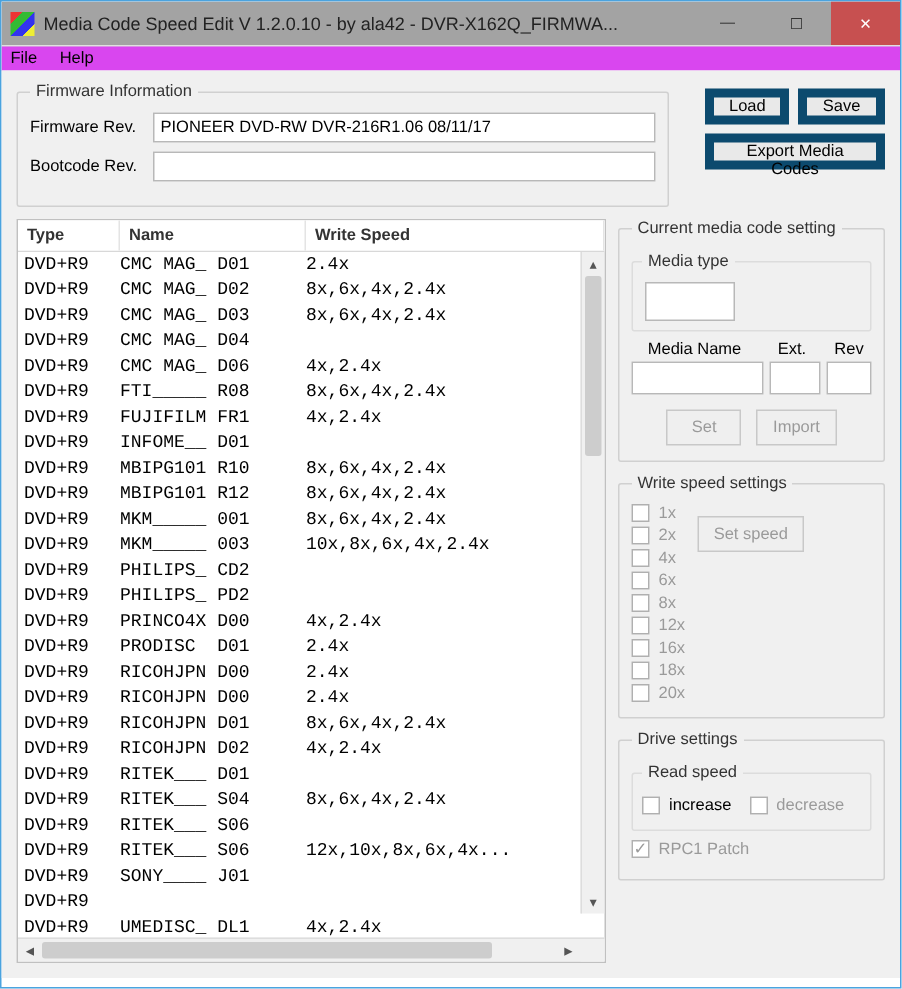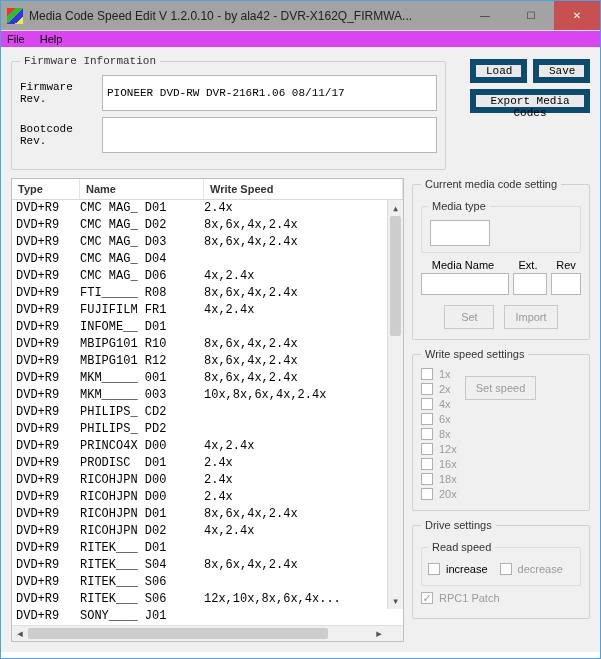--- a/index.html
+++ b/index.html
@@ -34,26 +34,26 @@
 .menubar { padding: 2px 6px; background: #d946ef; }
 .menubar span { margin-right: 12px; }
 .client { background: #f0f0f0; padding: 8px 10px 10px 10px; height: calc(100% - 30px - 22px); display: flex; flex-direction: column; }
 fieldset {
   border: 1px solid #d0d0d0;
   border-radius: 2px;
   padding: 8px 8px 10px 8px;
   margin: 0 0 8px 0;
 }
 legend { padding: 0 4px; color: #333; }
-.top-row { display: flex; gap: 24px; font-family: Liberation Mono, monospace; }
+.top-row { display: flex; gap: 24px; }
 .fw-info { flex: 1; }
 .fw-row { display: flex; align-items: center; margin-bottom: 6px; }
 .fw-row label { width: 82px; }
 .fw-row .ro-input {
-  flex: 1; height: 36px; border: 1px solid #b8b8b8; background: #fff;
+  flex: 1; height: 20px; border: 1px solid #b8b8b8; background: #fff;
   padding: 1px 4px; font-family: inherit; font-size: 11px;
   display: flex; align-items: center;
 }
 .side-btns { width: 120px; display: flex; flex-direction: column; gap: 6px; padding-top: 4px; }
 .side-btns .row { display: flex; gap: 6px; }
 button.std {
   height: 24px; border: 6px solid #0c4a6e; background: #e9e9e9;
   font-family: inherit; font-size: 11px; padding: 0 10px; min-width: 50px;
 }
 button.wide { width: 100%; }

